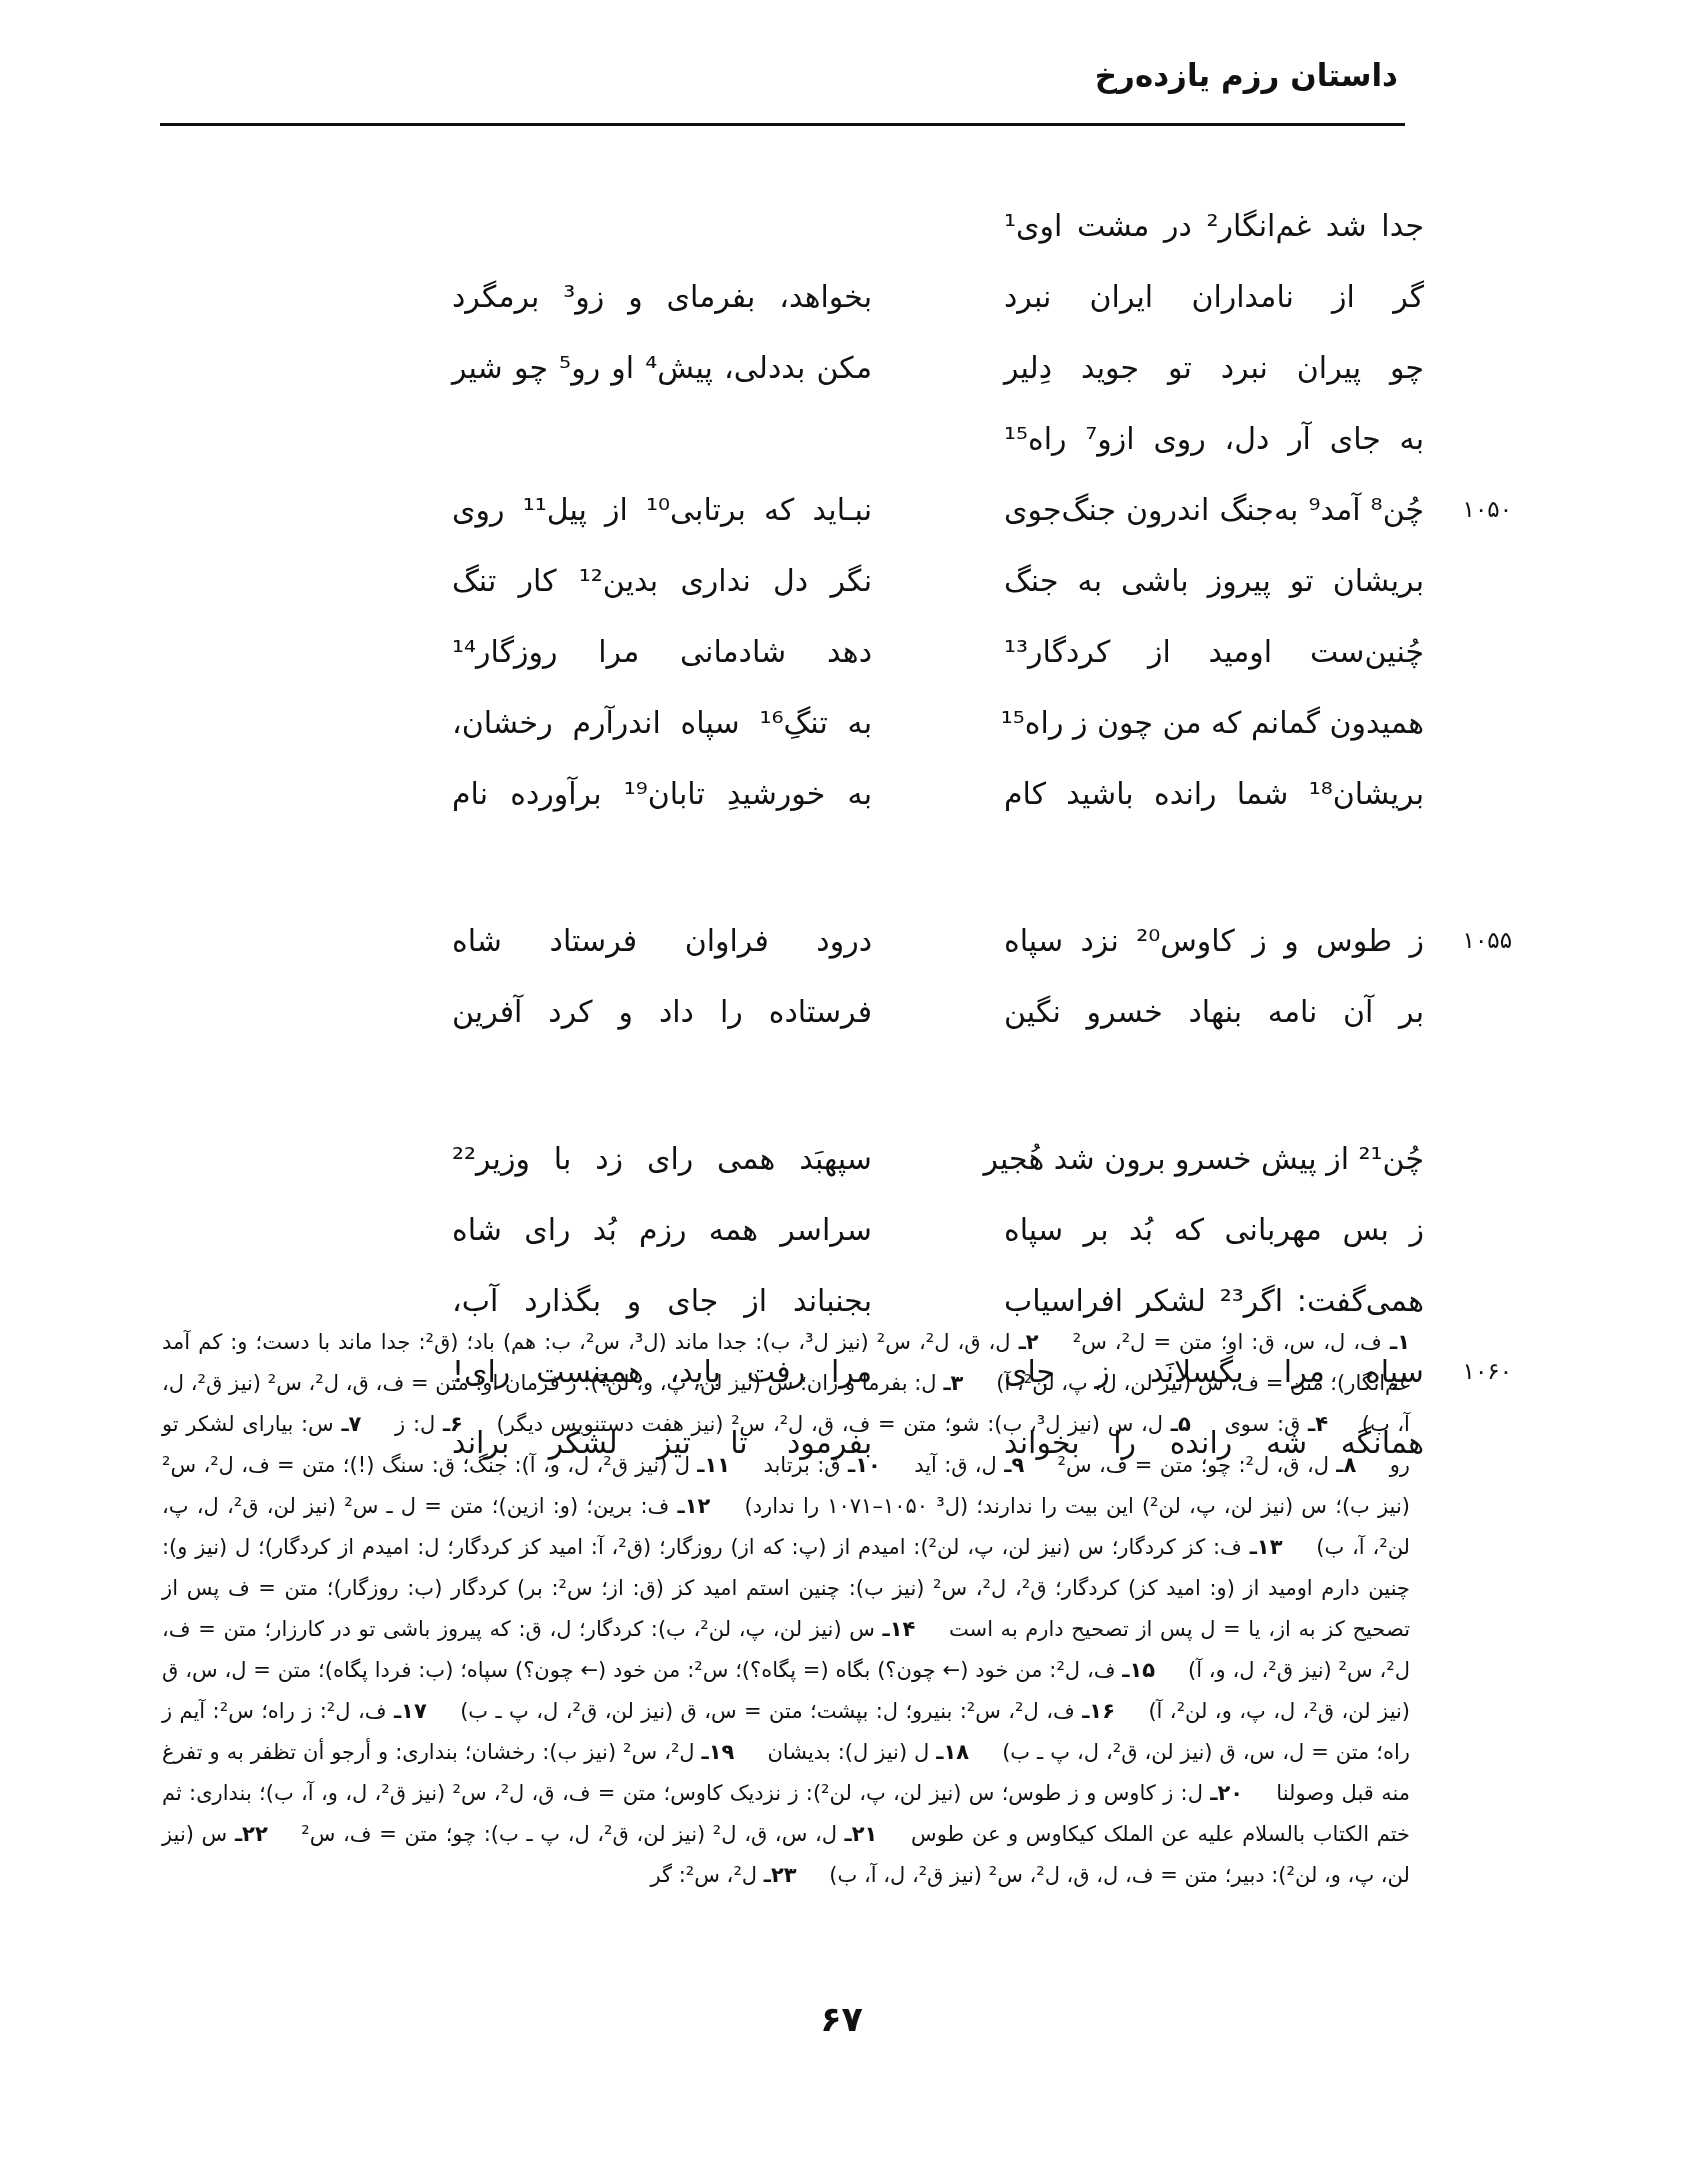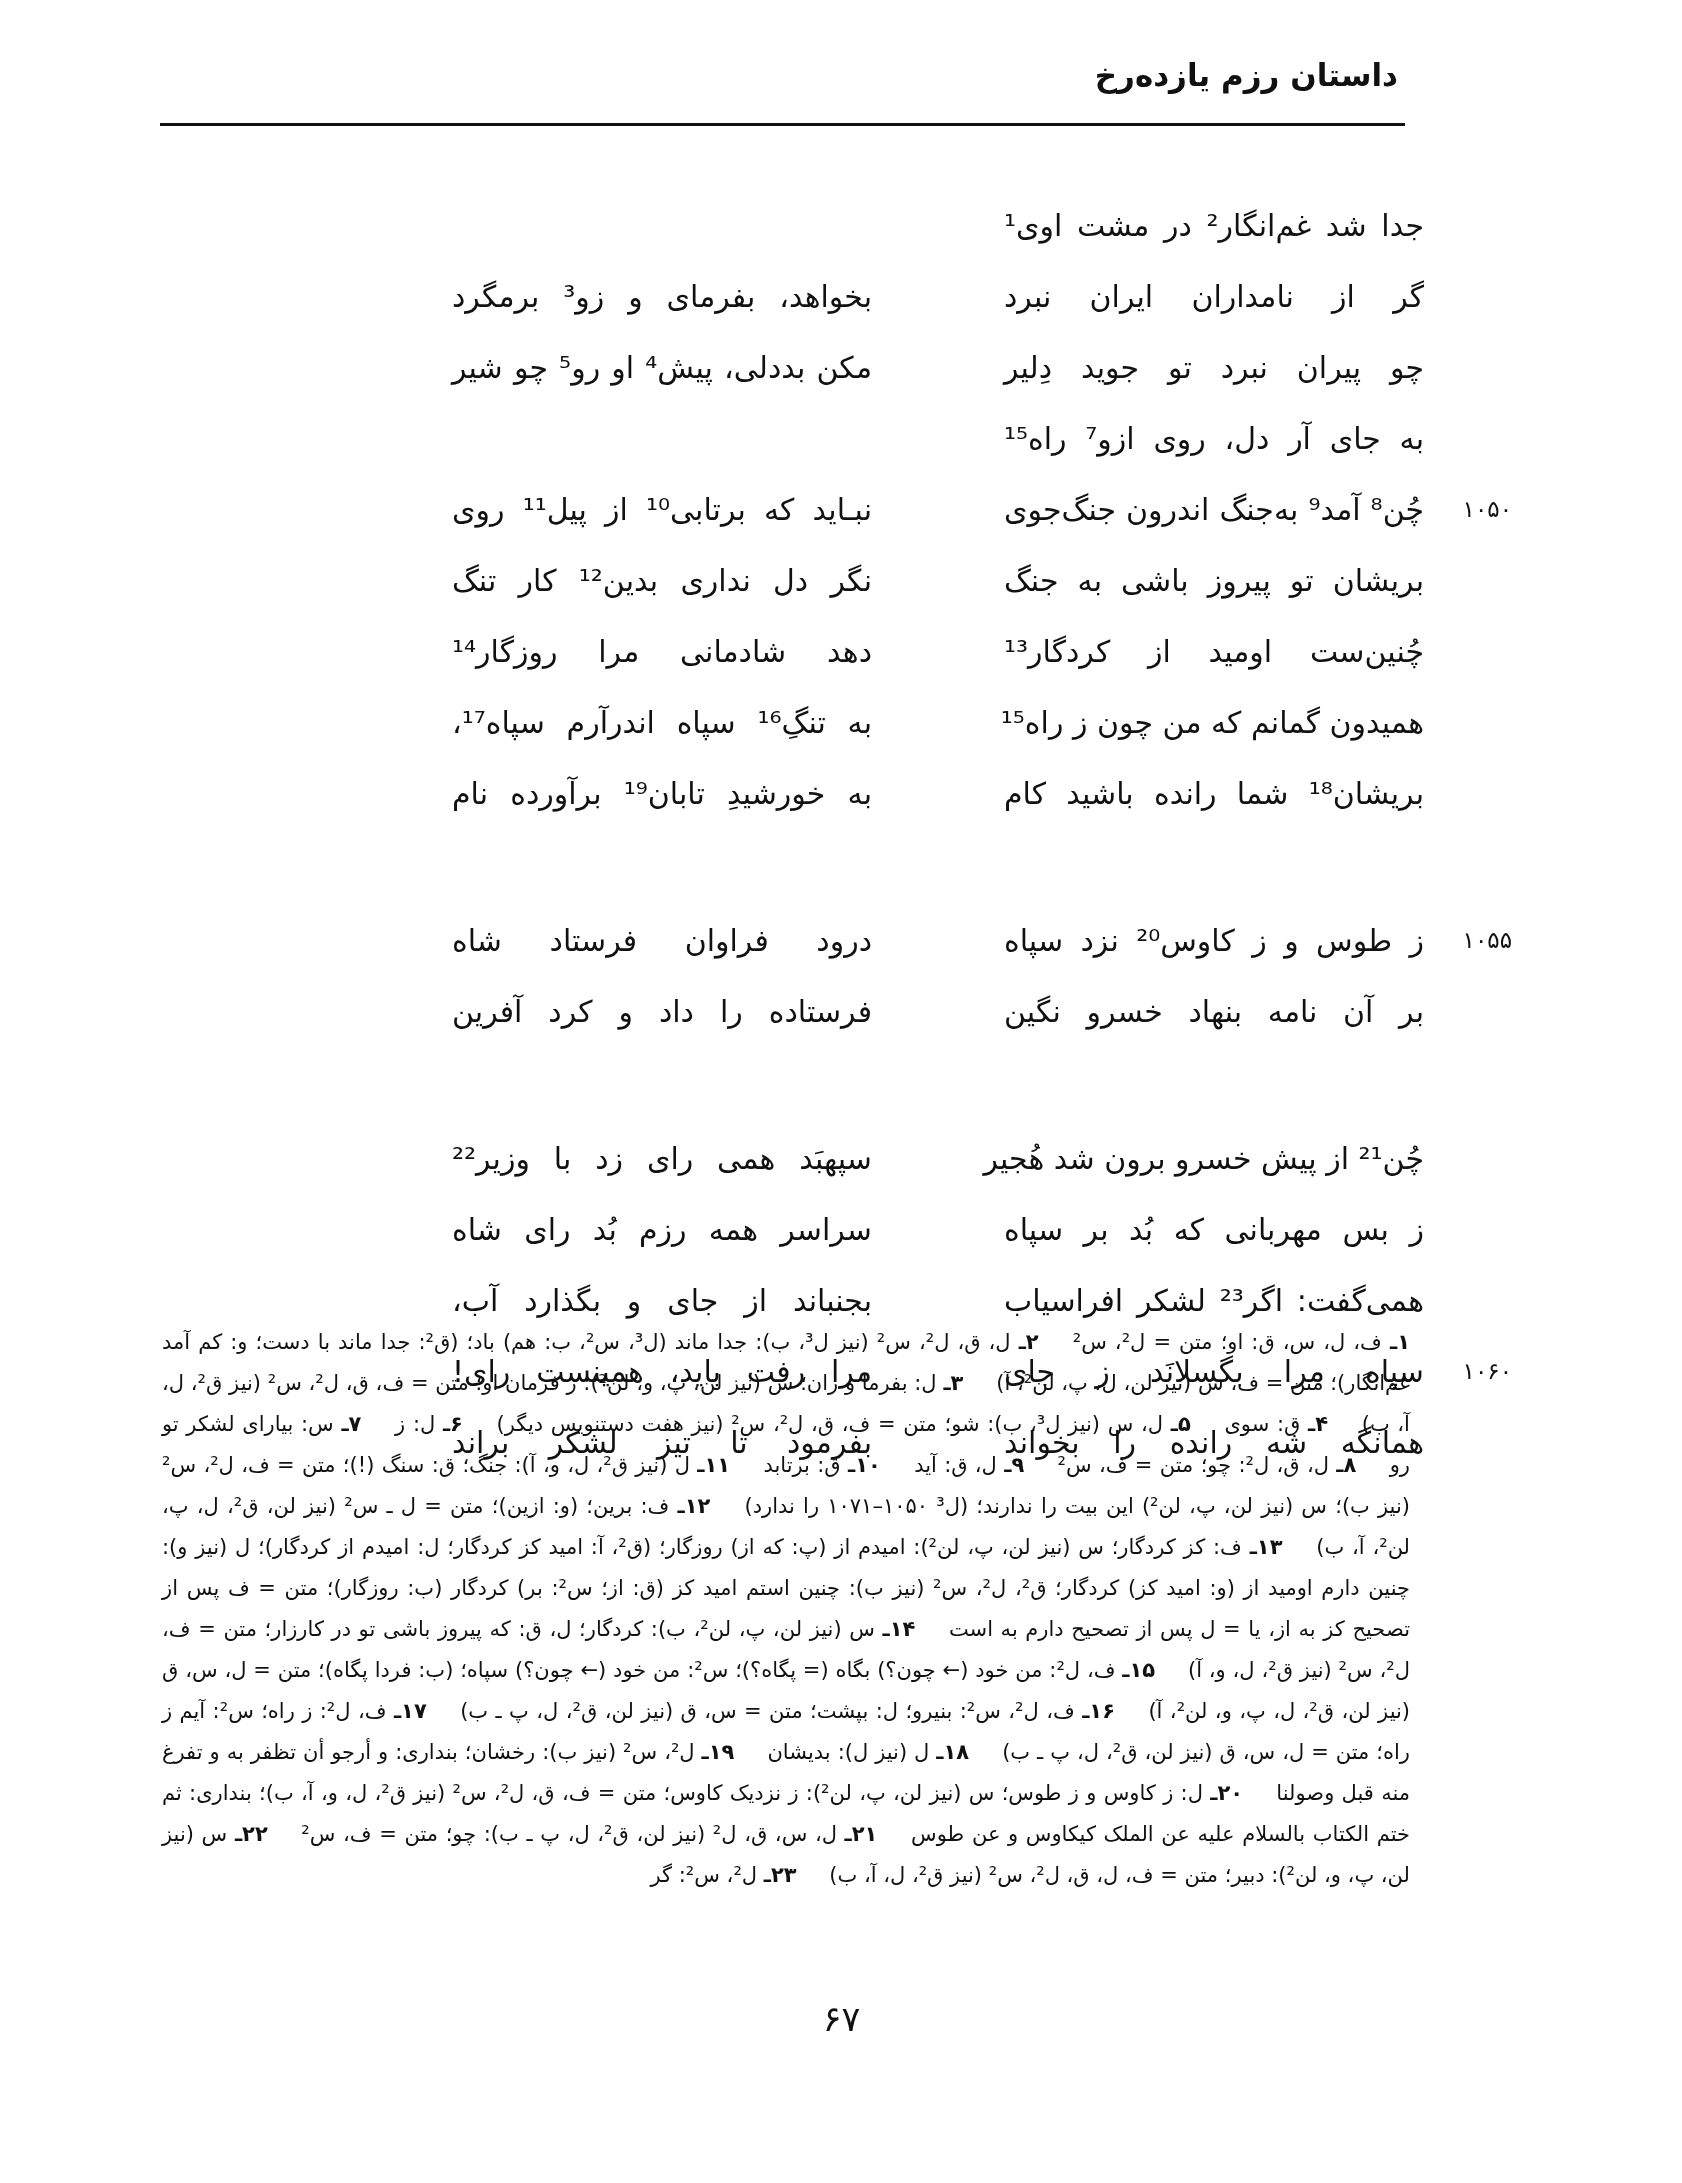--- a/index.html
+++ b/index.html
@@ -32,21 +32,21 @@
   .misra.first  { width:420px; margin-left:132px; }
   .misra.second { width:420px; }
   .footnotes {
     position:absolute; top:1322px; left:162px; width:1248px;
     direction:rtl; font-size:21px; line-height:41px; text-align:justify;
   }
   .footnotes .fn { display:inline; margin-left:26px; }
   .footnotes .fn-num { font-weight:bold; }
   .page-number {
     position:absolute; top:1999px; left:0; width:1683px; text-align:center;
-    font-size:35px; font-weight:normal;
+    font-size:35px; font-weight:bold;
   }
 </style>
 </head>
 <body>
 
 <div class="running-head">داستان رزم یازده‌رخ</div>
 <div class="head-rule"></div>
 
 <div class="verses" id="verses">
     <div class="stanza">
@@ -79,21 +79,21 @@
         <span class="misra second">نگر دل نداری بدین¹² کار تنگ</span>
       </div>
       <div class="bayt">
         <span class="num"></span>
         <span class="misra first">چُنین‌ست اومید از کردگار¹³</span>
         <span class="misra second">دهد شادمانی مرا روزگار¹⁴</span>
       </div>
       <div class="bayt">
         <span class="num"></span>
         <span class="misra first">همیدون گمانم که من چون ز راه¹⁵</span>
-        <span class="misra second">به تنگِ¹⁶ سپاه اندرآرم سپاه¹⁷،</span>
+        <span class="misra second">به تنگِ¹⁶ سپاه اندرآرم رخشان،</span>
       </div>
       <div class="bayt">
         <span class="num"></span>
         <span class="misra first">بریشان¹⁸ شما رانده باشید کام</span>
         <span class="misra second">به خورشیدِ تابان¹⁹ برآورده نام</span>
       </div>
     </div>
     <div class="stanza">
       <div class="bayt">
         <span class="num">۱۰۵۵</span>

